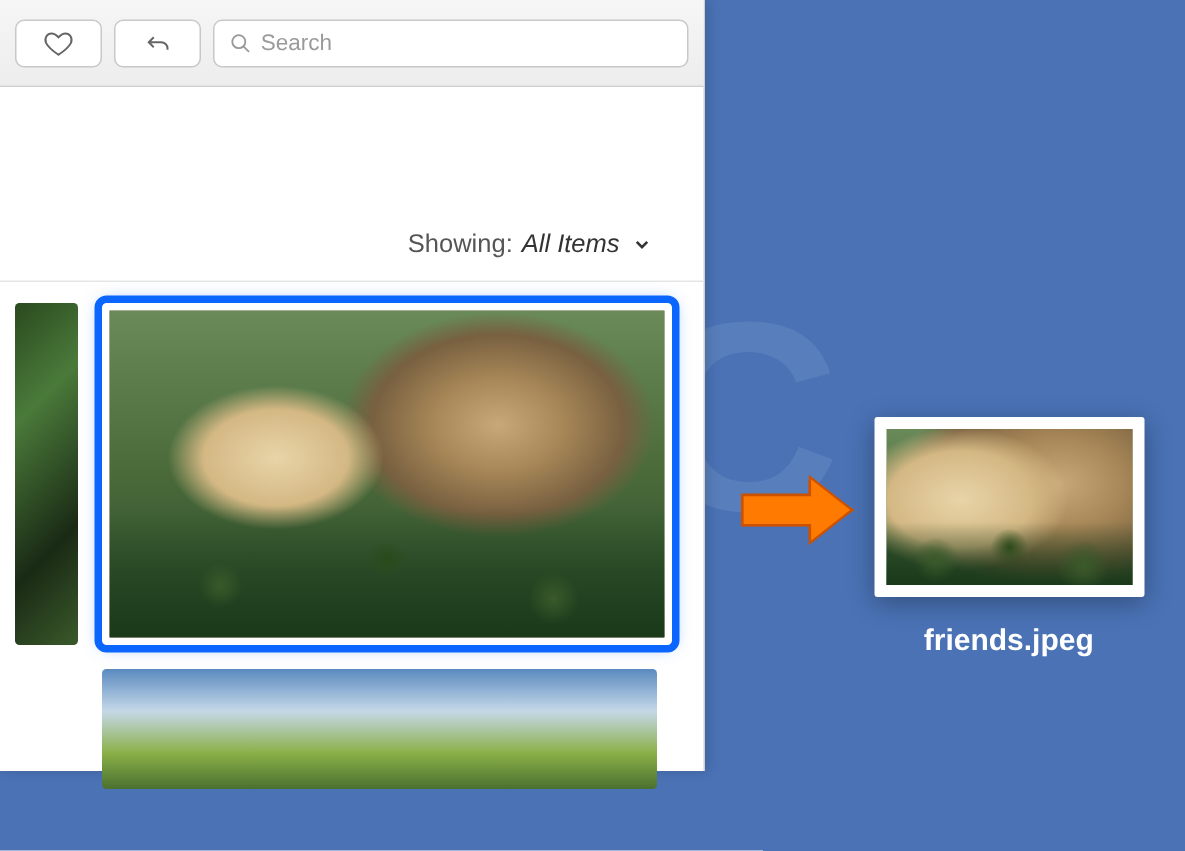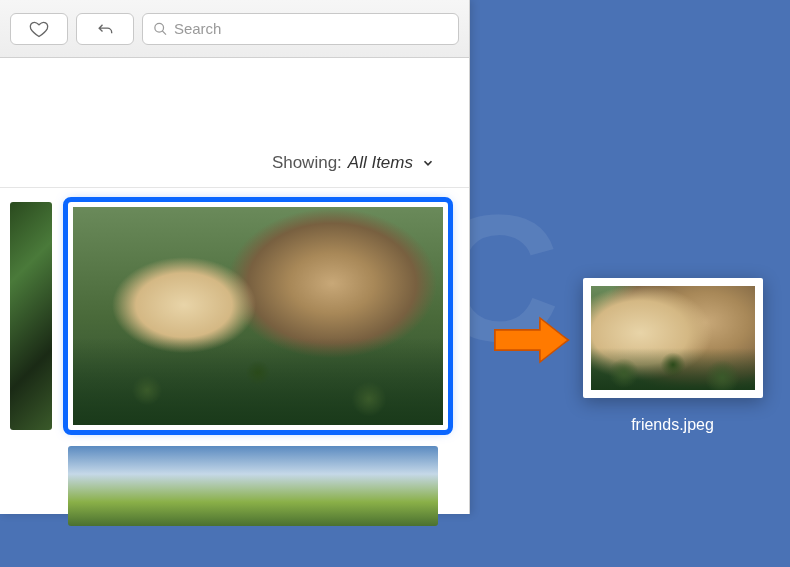--- a/index.html
+++ b/index.html
@@ -164,22 +164,22 @@
       padding: 8px;
       border-radius: 2px;
       box-shadow: 0 4px 18px rgba(0,0,0,0.3);
     }
     .desktop-thumb .img-pets {
       width: 100%;
       height: 100%;
     }
     .file-name {
       color: #fff;
-      font-size: 16px;
-      font-weight: 400;
+      font-size: 20px;
+      font-weight: 700;
       text-align: center;
     }
     
     .watermark {
       position: absolute;
       top: 60px;
       left: 40px;
       width: 700px;
       height: 450px;
       opacity: 0.1;

